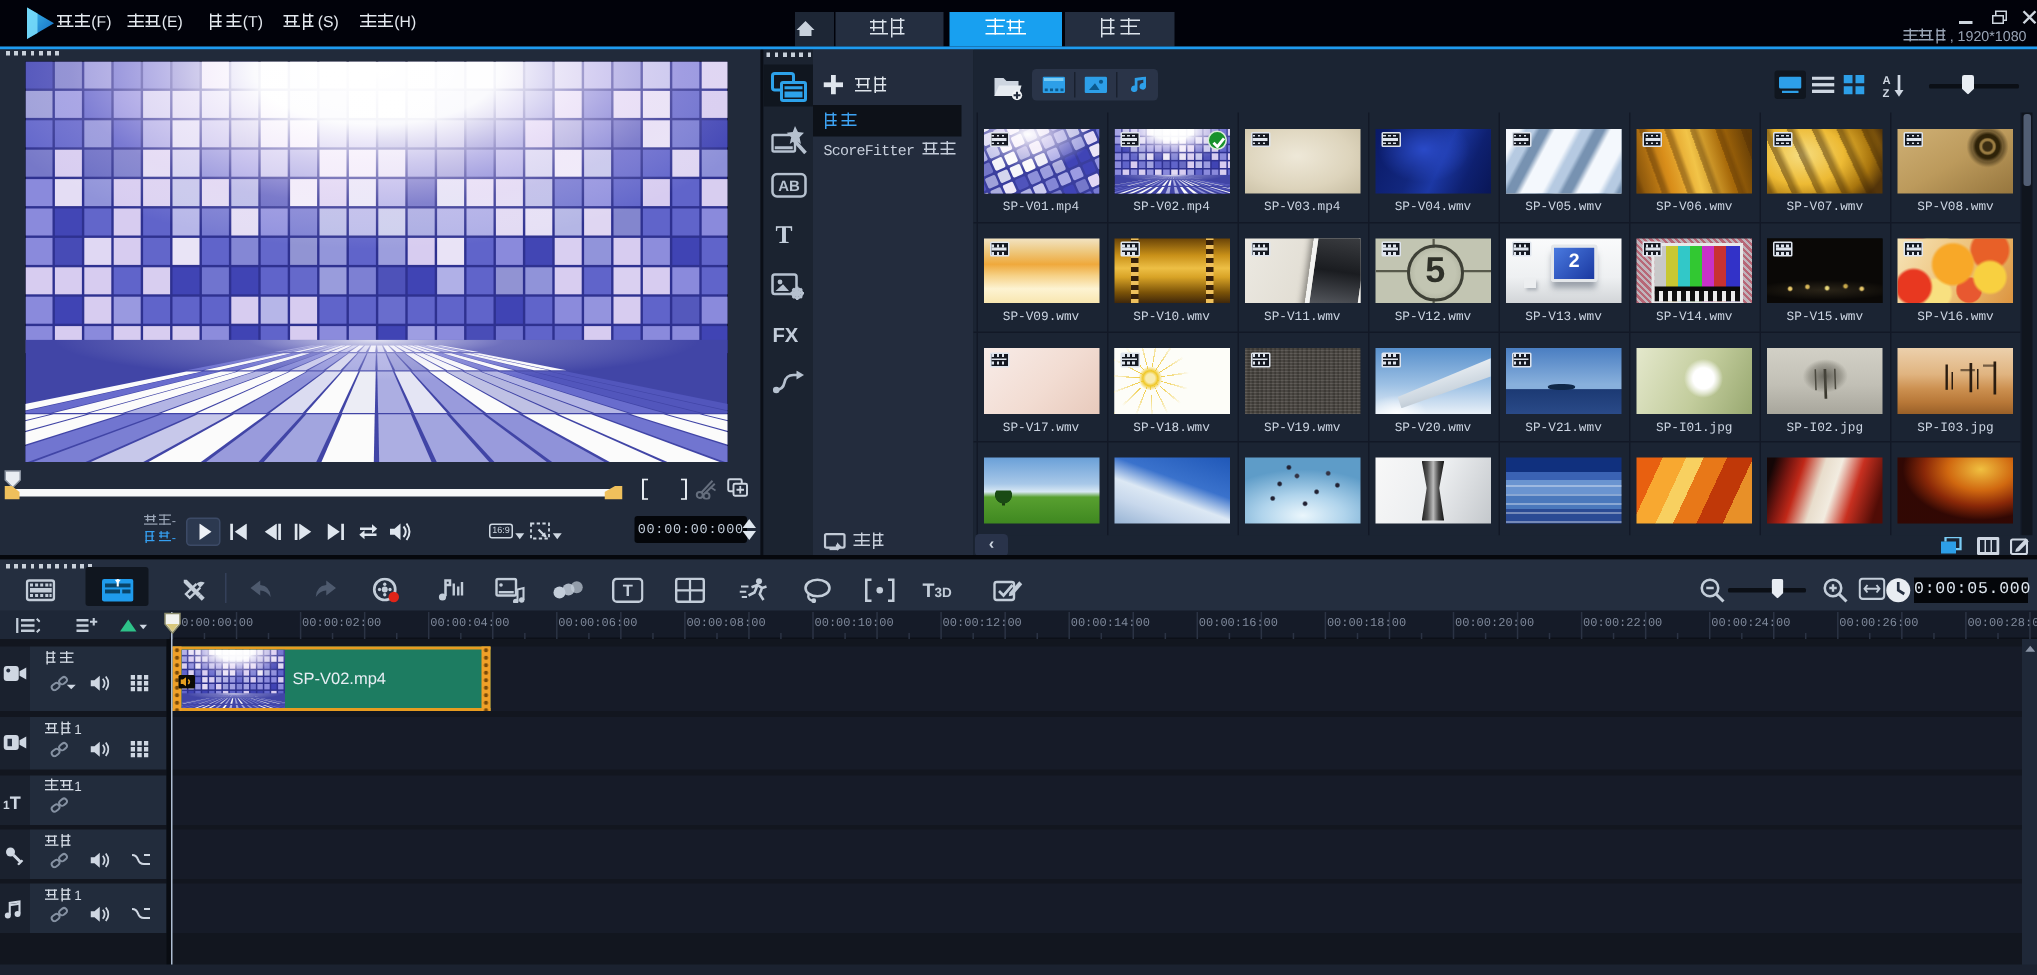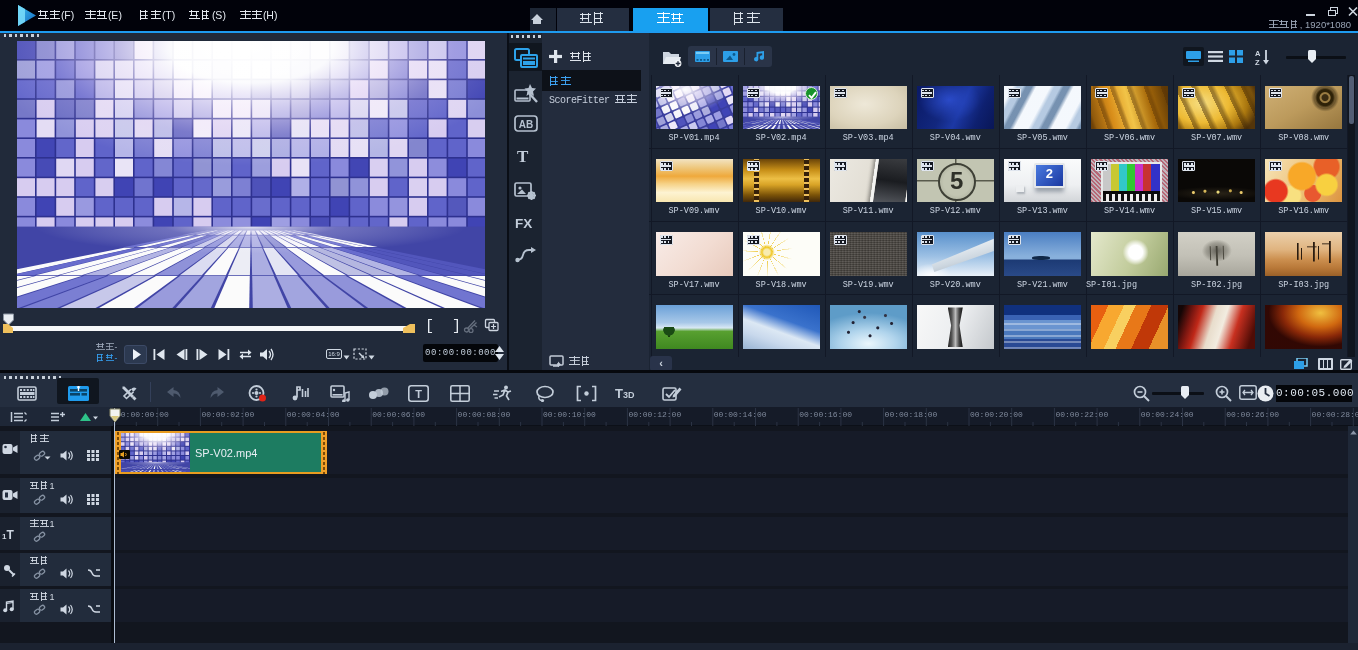--- a/index.html
+++ b/index.html
@@ -1266,21 +1266,21 @@
 <div class="ab th t21" style="left:1003.9px;top:232.1px;width:77px;height:43.5px;overflow:hidden"></div>
 <div class="ab" style="left:1003.9px;top:232.1px;width:77px;height:43.5px">
     <div class="ab" style="left:4px;top:2.5px;width:13px;height:10px;background:#141821;border:1px solid #dfe5ee;border-radius:1px">
       <div class="ab" style="left:0.5px;top:0.5px;width:10px;height:1.8px;background:repeating-linear-gradient(90deg,#dfe5ee 0 1.7px,rgba(0,0,0,0) 1.7px 3.4px)"></div>
       <div class="ab" style="left:0.5px;top:5.7px;width:10px;height:1.8px;background:repeating-linear-gradient(90deg,#dfe5ee 0 1.7px,rgba(0,0,0,0) 1.7px 3.4px)"></div>
       <div class="ab" style="left:0.5px;top:3px;width:10px;height:1.6px;background:#dfe5ee"></div>
     </div>
   </div>
 <div class="ab" style="left:998.9px;top:279.6px;width:87px;text-align:center;font-size:8.5px;color:#ccd5e2;font-family:'Liberation Mono',monospace">SP-V21.wmv</div>
 <div class="ab th t22" style="left:1091.0px;top:232.1px;width:77px;height:43.5px;overflow:hidden"></div>
-<div class="ab" style="left:1086.0px;top:279.6px;width:87px;text-align:left;font-size:8.5px;color:#ccd5e2;font-family:'Liberation Mono',monospace">SP-I01.jpg</div>
+<div class="ab" style="left:1086.0px;top:279.6px;width:87px;text-align:center;font-size:8.5px;color:#ccd5e2;font-family:'Liberation Mono',monospace">SP-I01.jpg</div>
 <div class="ab th t23" style="left:1178.1px;top:232.1px;width:77px;height:43.5px;overflow:hidden"></div>
 <div class="ab" style="left:1173.1px;top:279.6px;width:87px;text-align:center;font-size:8.5px;color:#ccd5e2;font-family:'Liberation Mono',monospace">SP-I02.jpg</div>
 <div class="ab th t24" style="left:1265.2px;top:232.1px;width:77px;height:43.5px;overflow:hidden"></div>
 <div class="ab" style="left:1260.2px;top:279.6px;width:87px;text-align:center;font-size:8.5px;color:#ccd5e2;font-family:'Liberation Mono',monospace">SP-I03.jpg</div>
 <div class="ab th t25" style="left:655.5px;top:305.4px;width:77px;height:43.5px;overflow:hidden"></div>
 <div class="ab th t26" style="left:742.6px;top:305.4px;width:77px;height:43.5px;overflow:hidden"></div>
 <div class="ab th t27" style="left:829.7px;top:305.4px;width:77px;height:43.5px;overflow:hidden"></div>
 <div class="ab th t28" style="left:916.8px;top:305.4px;width:77px;height:43.5px;overflow:hidden"></div>
 <div class="ab th t29" style="left:1003.9px;top:305.4px;width:77px;height:43.5px;overflow:hidden"></div>
 <div class="ab th t30" style="left:1091.0px;top:305.4px;width:77px;height:43.5px;overflow:hidden"></div>

